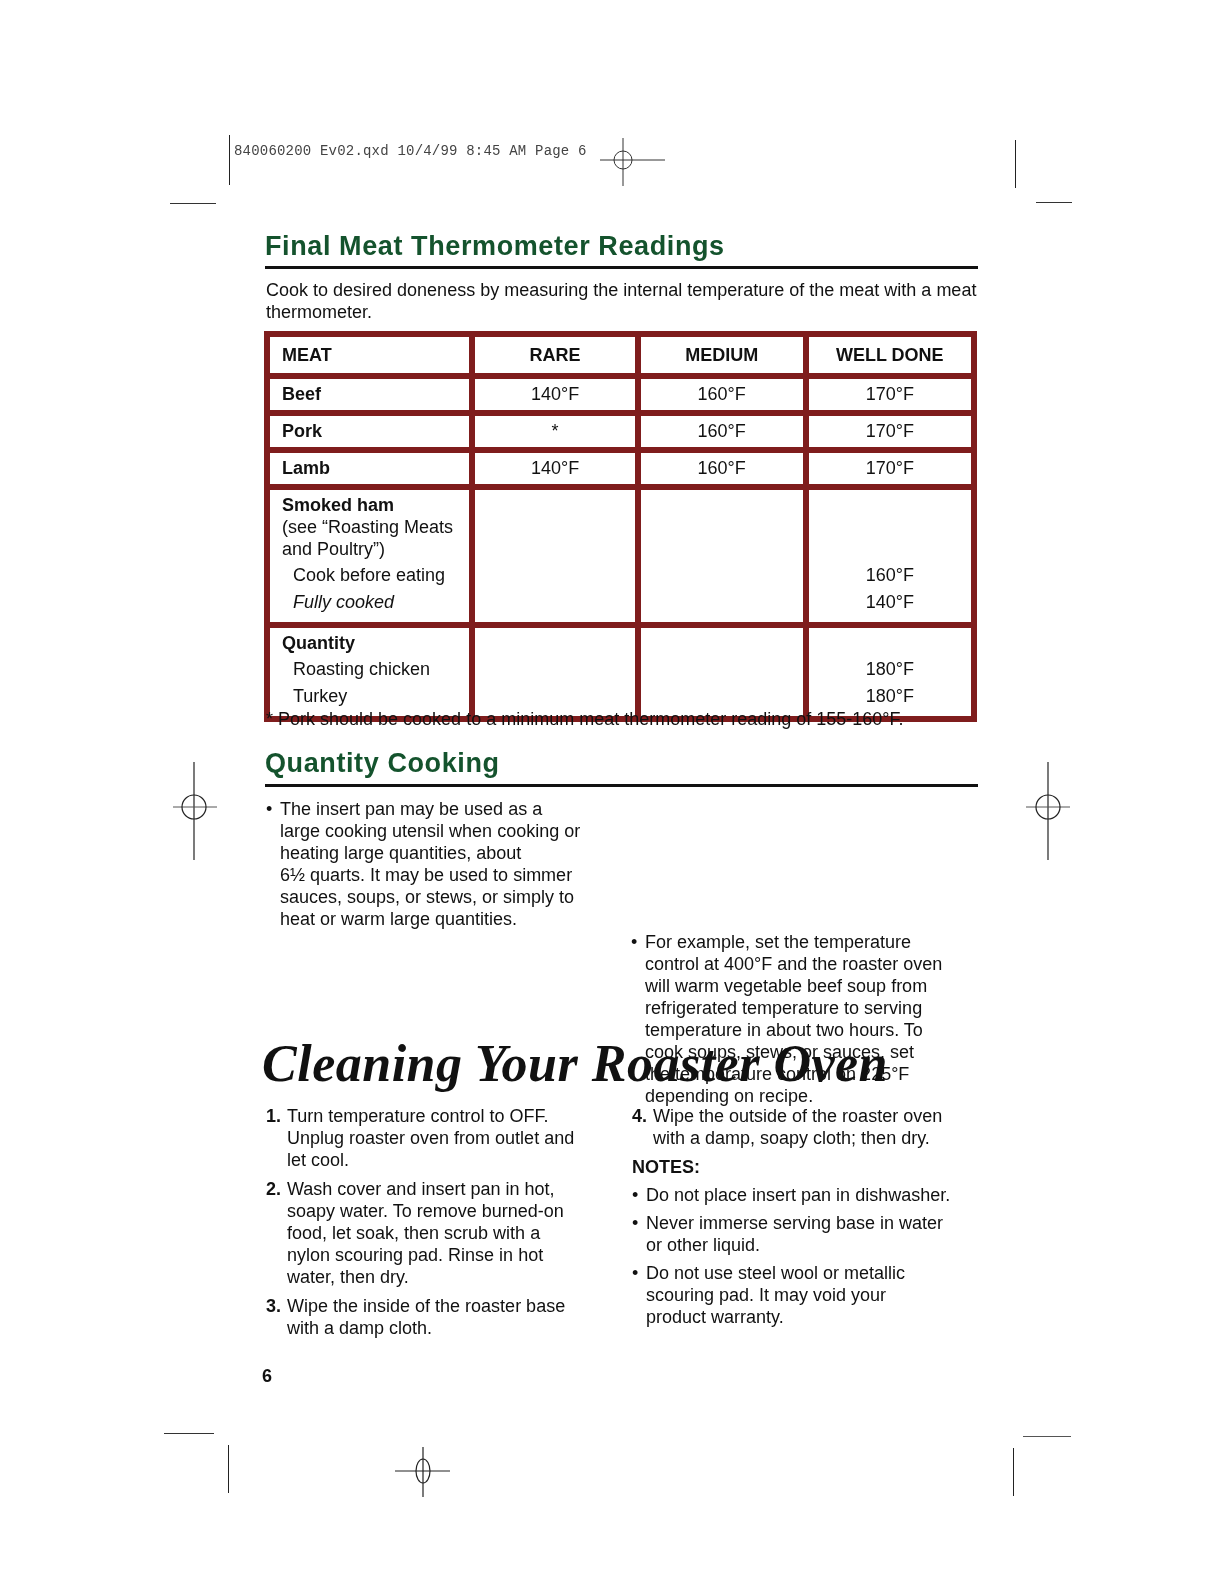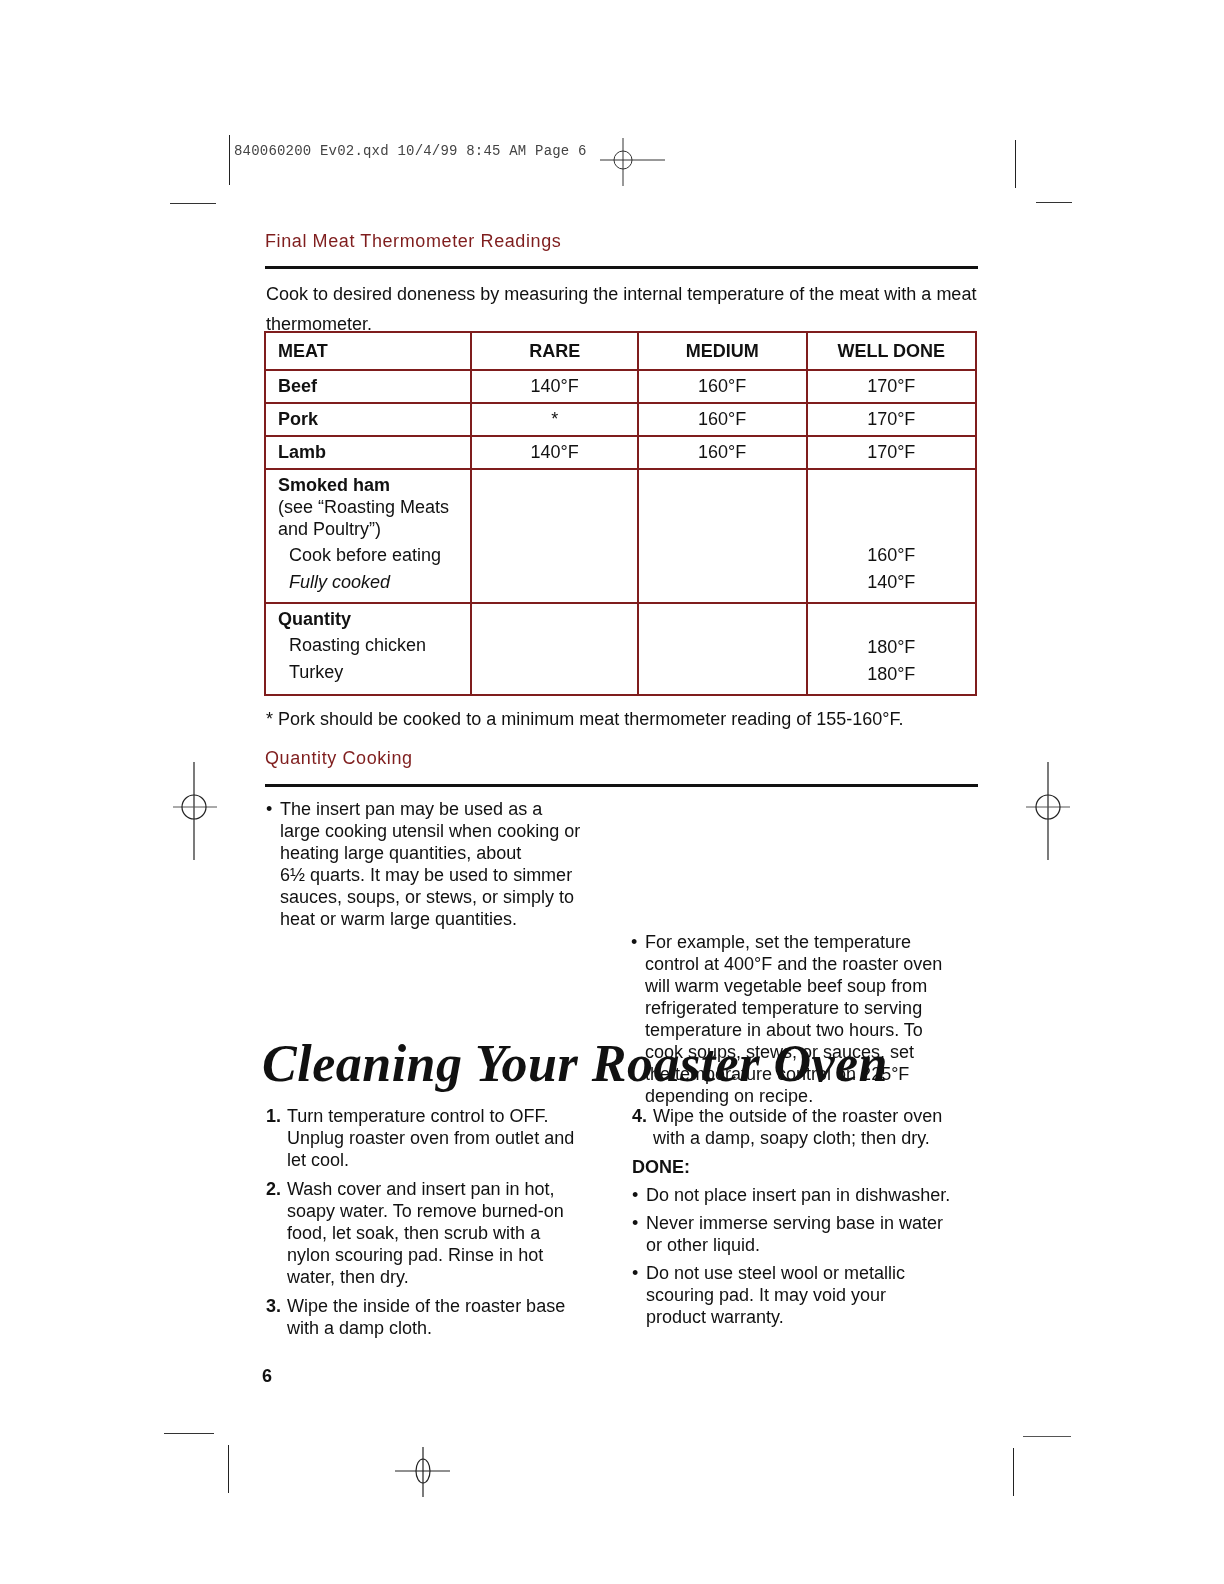--- a/index.html
+++ b/index.html
@@ -1,25 +1,25 @@
 <!DOCTYPE html>
 <html><head>
   <meta charset="utf-8">
   <style>
     html, body { margin: 0; padding: 0; background: #ffffff; }
     body { width: 1224px; height: 1584px; position: relative; overflow: hidden; color: #111; font-family: "Liberation Sans", sans-serif; }
     .abs { position: absolute; }
     .slug { left: 234px; top: 143px; font-family: "Liberation Mono", monospace; font-size: 14px; color: #444; letter-spacing: 0.2px; white-space: nowrap; }
     .vline { position: absolute; width: 1px; background: #222; }
     .hline { position: absolute; height: 1px; background: #333; }
-    .h2 { position: absolute; left: 265px; font-weight: normal; font-size: 18px; letter-spacing: 0.6px; color: #7f1d1d; }
+    .h2 { position: absolute; left: 265px; font-weight: bold; font-size: 27px; letter-spacing: 0.6px; color: #14532d; }
     .rule { position: absolute; left: 265px; width: 713px; height: 3px; background: #111; }
-    .intro { position: absolute; left: 266px; top: 279px; width: 715px; font-size: 18px; line-height: 30px; }
+    .intro { position: absolute; left: 266px; top: 279px; width: 715px; font-size: 18px; line-height: 22px; }
     table.meat { position: absolute; left: 264px; top: 331px; width: 713px; border-collapse: collapse; font-size: 18px; }
-    table.meat td, table.meat th { border: 2px solid #7f1d1d; padding: 0 12px; vertical-align: middle; }
+    table.meat td, table.meat th { border: 6px solid #7f1d1d; padding: 0 12px; vertical-align: middle; }
     table.meat th { font-weight: bold; height: 36px; }
     table.meat th.left, table.meat td.left { text-align: left; }
     table.meat th.c, table.meat td.c { text-align: center; }
     table.meat td { height: 31px; }
     .meatname { font-weight: bold; }
     .subitem { padding-left: 11px; display: block; }
     .multi { line-height: 22px; padding-top: 4px !important; padding-bottom: 6px !important; vertical-align: top !important; }
     .valstack { line-height: 27px; }
     .footnote { position: absolute; left: 266px; top: 709px; font-size: 18px; }
     .col { position: absolute; font-size: 18px; line-height: 22px; }
@@ -174,21 +174,21 @@
     <div>with a damp cloth.</div>
   </div>
 </div>
 
 <div class="col" style="left:632px; top:1105px; width:360px;">
   <div class="step">
     <span class="num">4.</span>
     <div>Wipe the outside of the roaster oven</div>
     <div>with a damp, soapy cloth; then dry.</div>
   </div>
-  <div class="notes-label">DONE:</div>
+  <div class="notes-label">NOTES:</div>
   <div class="note">
     <span class="dot">•</span>
     <div>Do not place insert pan in dishwasher.</div>
   </div>
   <div class="note">
     <span class="dot">•</span>
     <div>Never immerse serving base in water</div>
     <div>or other liquid.</div>
   </div>
   <div class="note">

